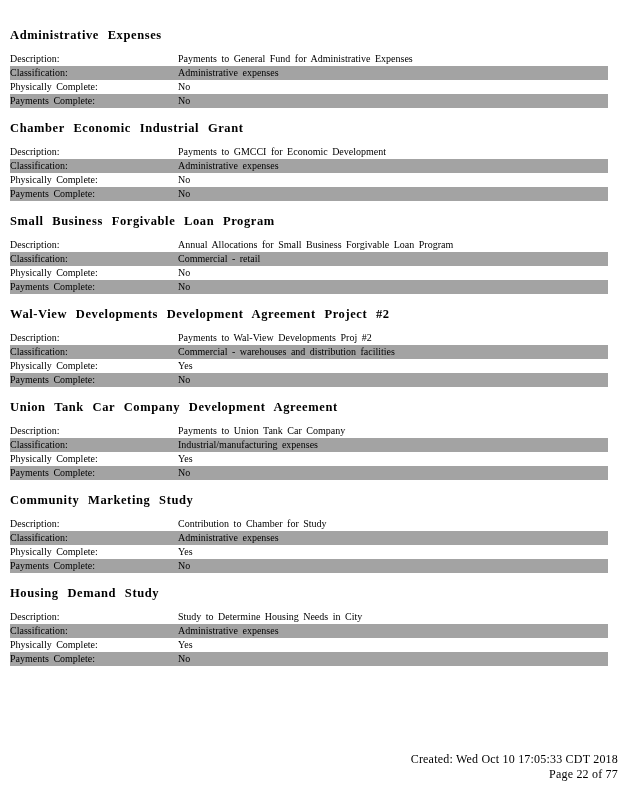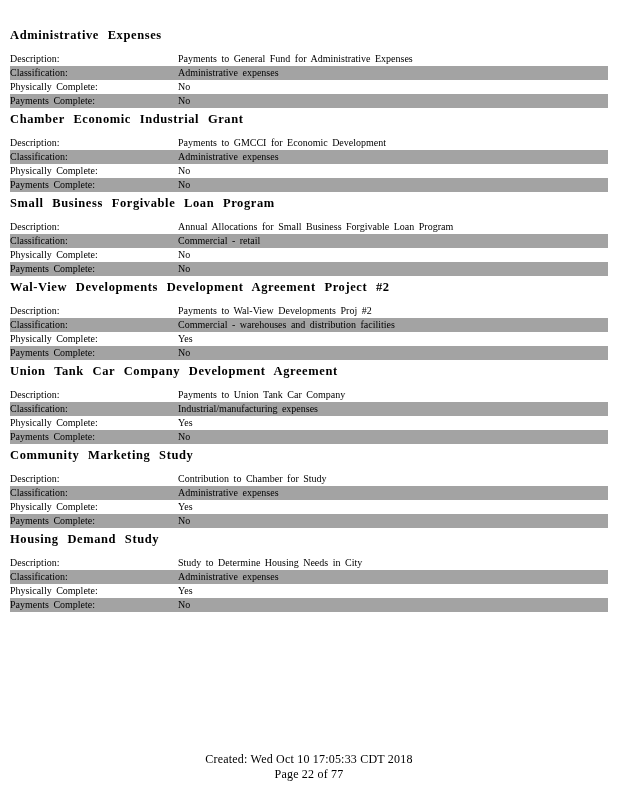--- a/index.html
+++ b/index.html
@@ -16,21 +16,21 @@
     overflow: hidden;
   }
   .page {
     position: relative;
     width: 618px;
     height: 800px;
     box-sizing: border-box;
     padding: 28px 10px 0 10px;
   }
   .section {
-    margin-bottom: 4px;
+    margin-bottom: 13px;
   }
   .section-title {
     font-family: "Liberation Serif", serif;
     font-size: 12.5px;
     font-weight: bold;
     letter-spacing: 0.6px;
     word-spacing: 5px;
     margin: 0 0 10px 0;
     padding: 0;
     line-height: 14px;
@@ -65,20 +65,21 @@
     left: 0;
     right: 0;
     bottom: 18px;
     text-align: center;
     font-family: "Liberation Serif", serif;
     font-size: 12px;
     line-height: 15px;
   }
   .footer div {
     letter-spacing: 0.2px;
+    text-align: right;
   }
 </style>
 </head>
 <body>
 
 <div class="page">
 
   <div class="section">
     <div class="section-title">Administrative   Expenses</div>
     <table class="rows">

